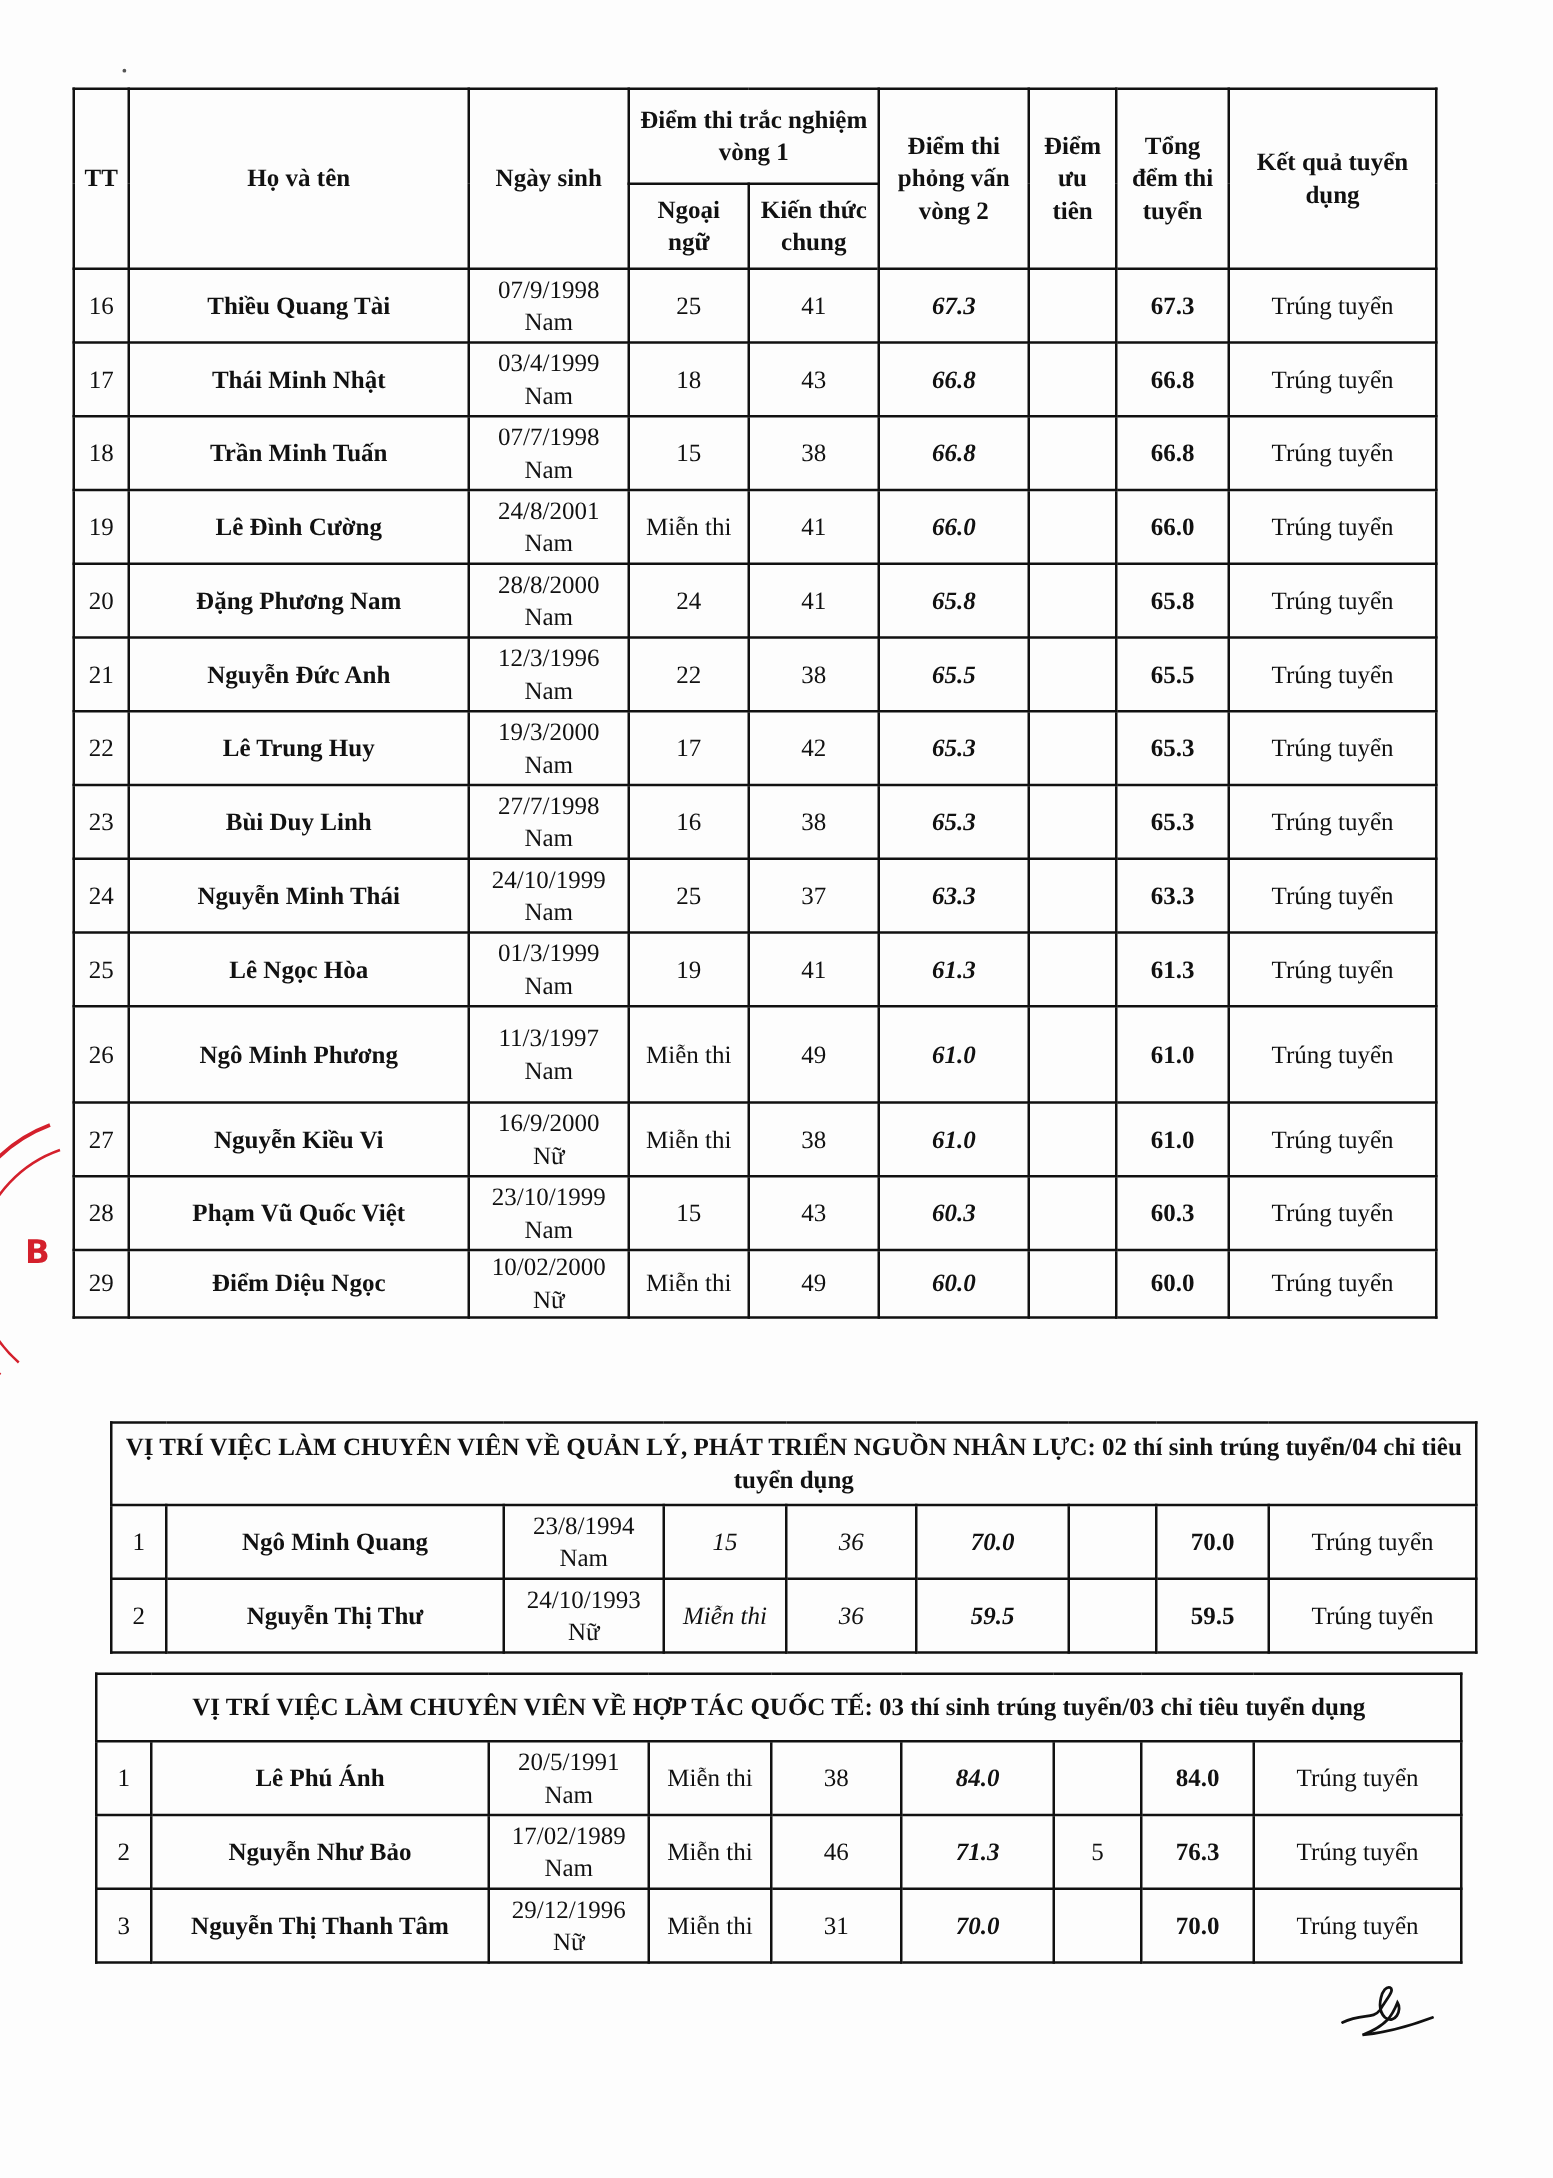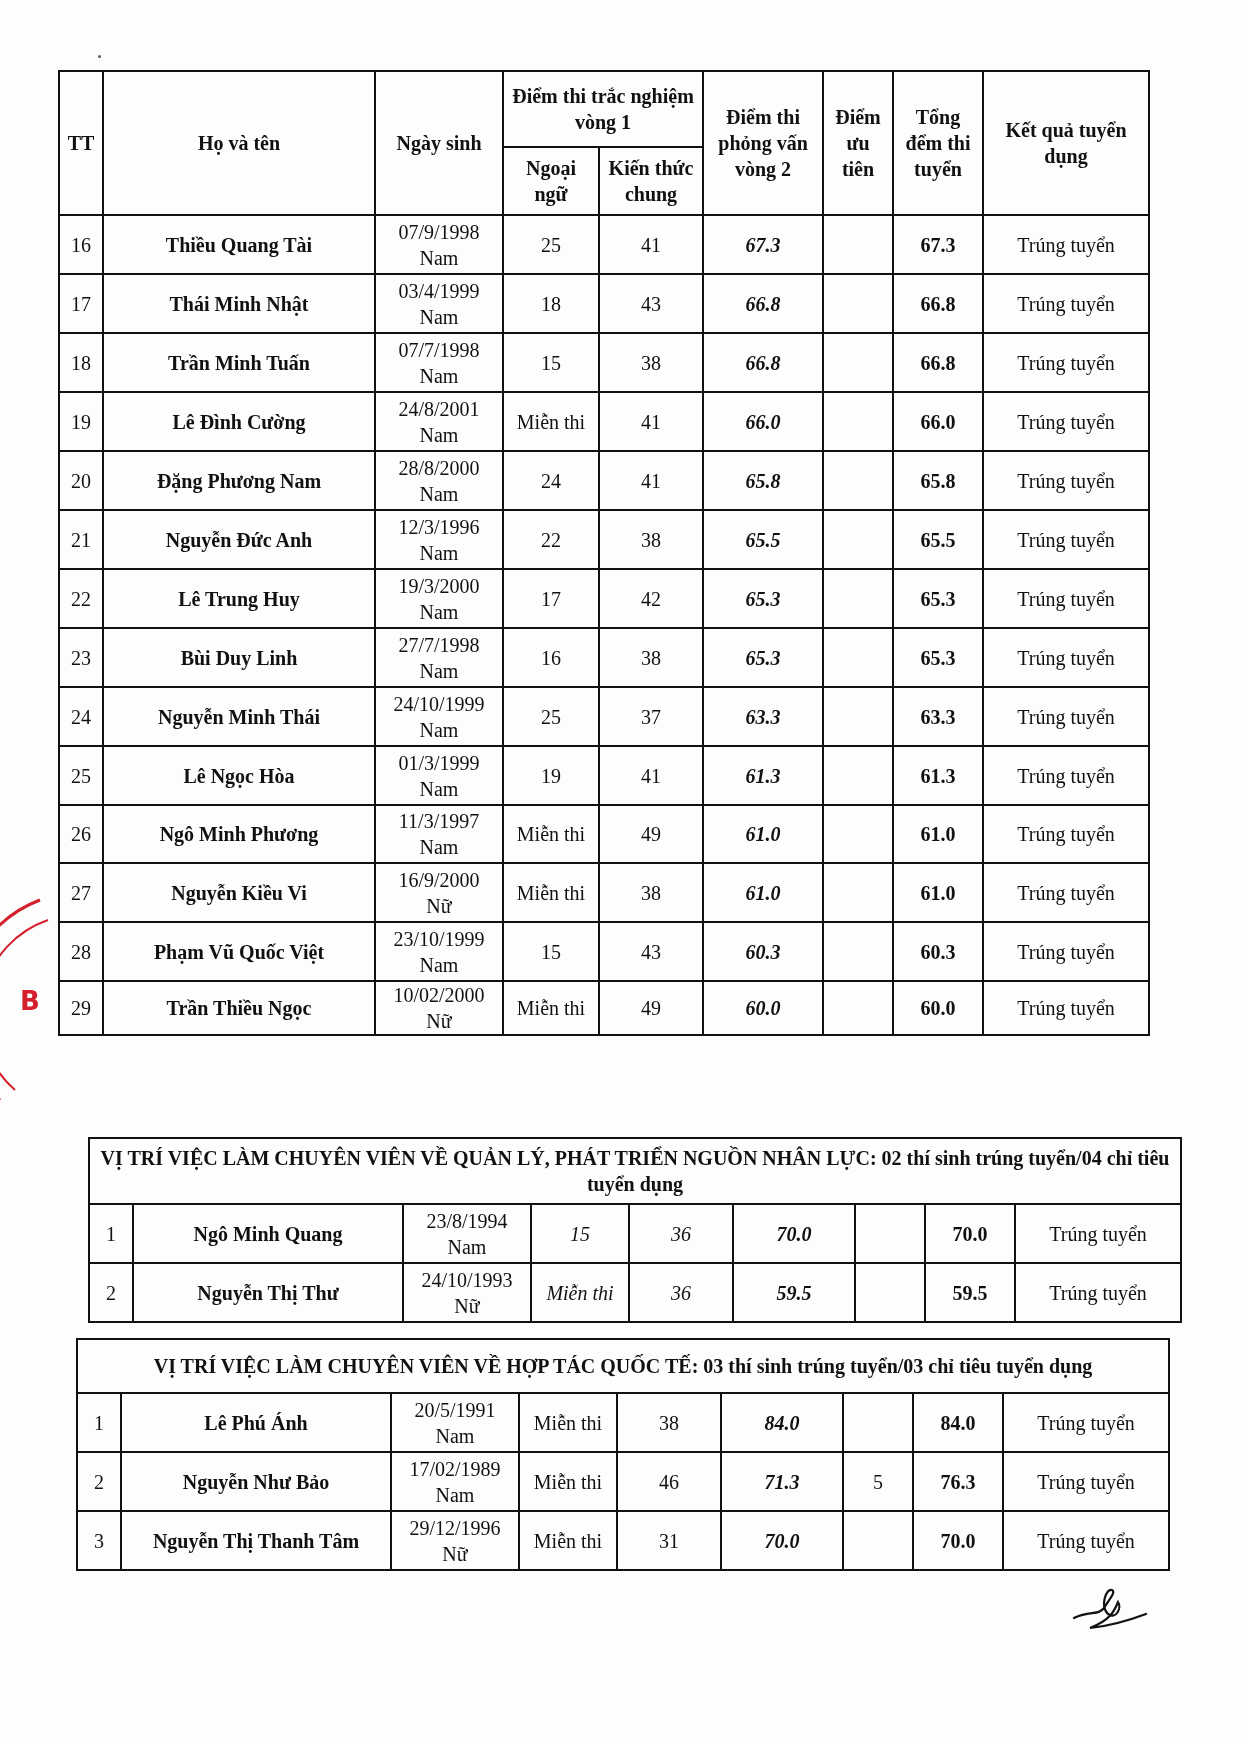--- a/index.html
+++ b/index.html
@@ -188,21 +188,21 @@
             <span class="dob">01/3/1999</span>
             <span class="dob">Nam</span>
           </td>
           <td>19</td>
           <td>41</td>
           <td class="it">61.3</td>
           <td></td>
           <td class="tot">61.3</td>
           <td>Trúng tuyển</td>
         </tr>
-        <tr style="height: 58px;">
+        <tr style="height: 77px;">
           <td>26</td>
           <td class="name">Ngô Minh Phương</td>
           <td>
             <span class="dob">11/3/1997</span>
             <span class="dob">Nam</span>
           </td>
           <td>Miễn thi</td>
           <td>49</td>
           <td class="it">61.0</td>
           <td></td>
@@ -232,21 +232,21 @@
           </td>
           <td>15</td>
           <td>43</td>
           <td class="it">60.3</td>
           <td></td>
           <td class="tot">60.3</td>
           <td>Trúng tuyển</td>
         </tr>
         <tr style="height: 51px;">
           <td>29</td>
-          <td class="name">Trần Thiều Ngọc</td>
+          <td class="name">Điểm Diệu Ngọc</td>
           <td>
             <span class="dob">10/02/2000</span>
             <span class="dob">Nữ</span>
           </td>
           <td>Miễn thi</td>
           <td>49</td>
           <td class="it">60.0</td>
           <td></td>
           <td class="tot">60.0</td>
           <td>Trúng tuyển</td>

